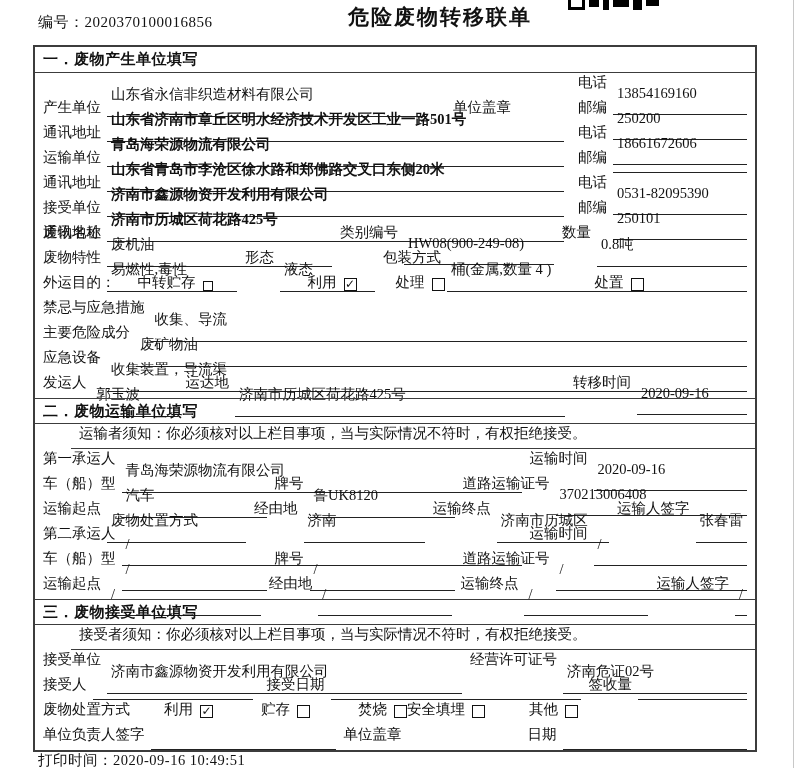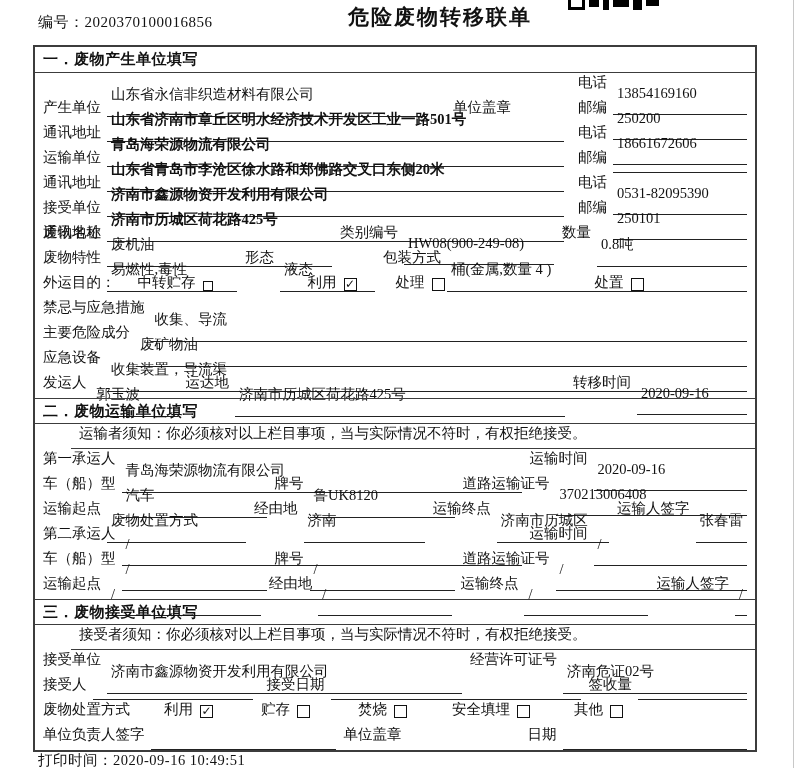--- a/index.html
+++ b/index.html
@@ -273,21 +273,21 @@
         <span class="cb checked">✓</span>
       </span>
     <span class="opt" style="margin-left:48px">
         <span>贮存</span>
         <span class="cb"></span>
       </span>
     <span class="opt" style="margin-left:48px">
         <span>焚烧</span>
         <span class="cb"></span>
       </span>
-    <span class="opt" style="margin-left:45px">
+    <span class="opt" style="">
         <span>安全填埋</span>
         <span class="cb"></span>
       </span>
     <span class="opt" style="margin-left:44px">
         <span>其他</span>
         <span class="cb"></span>
       </span>
   </div>
 
   <div class="row">

